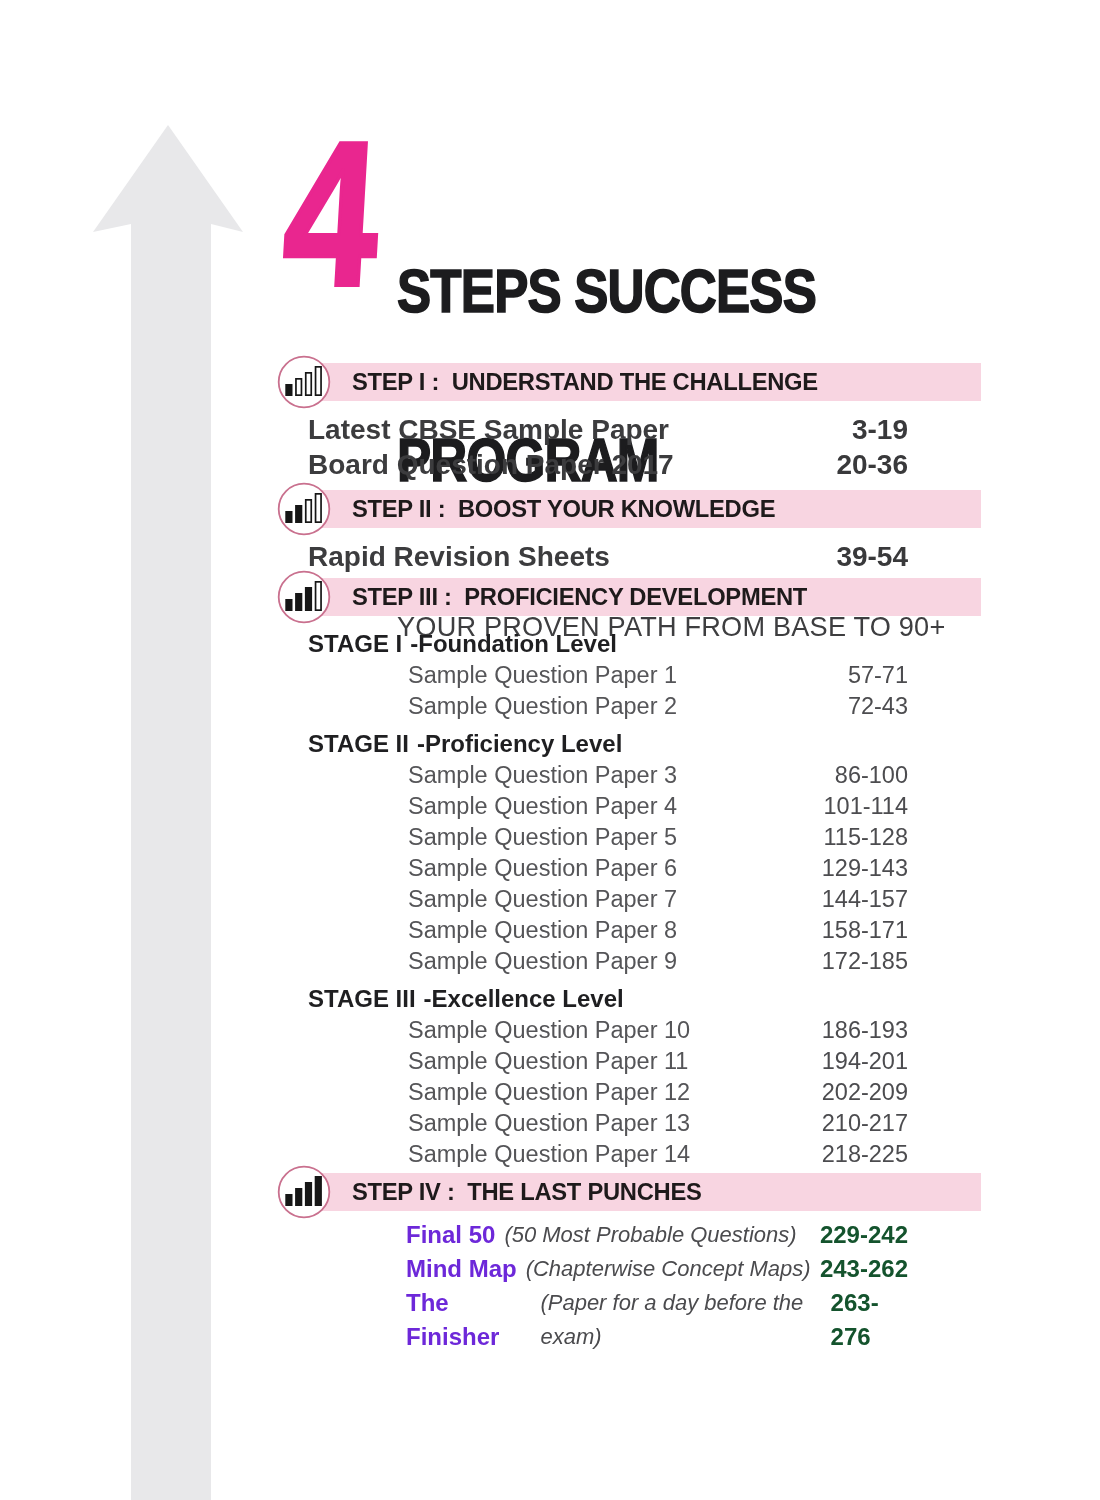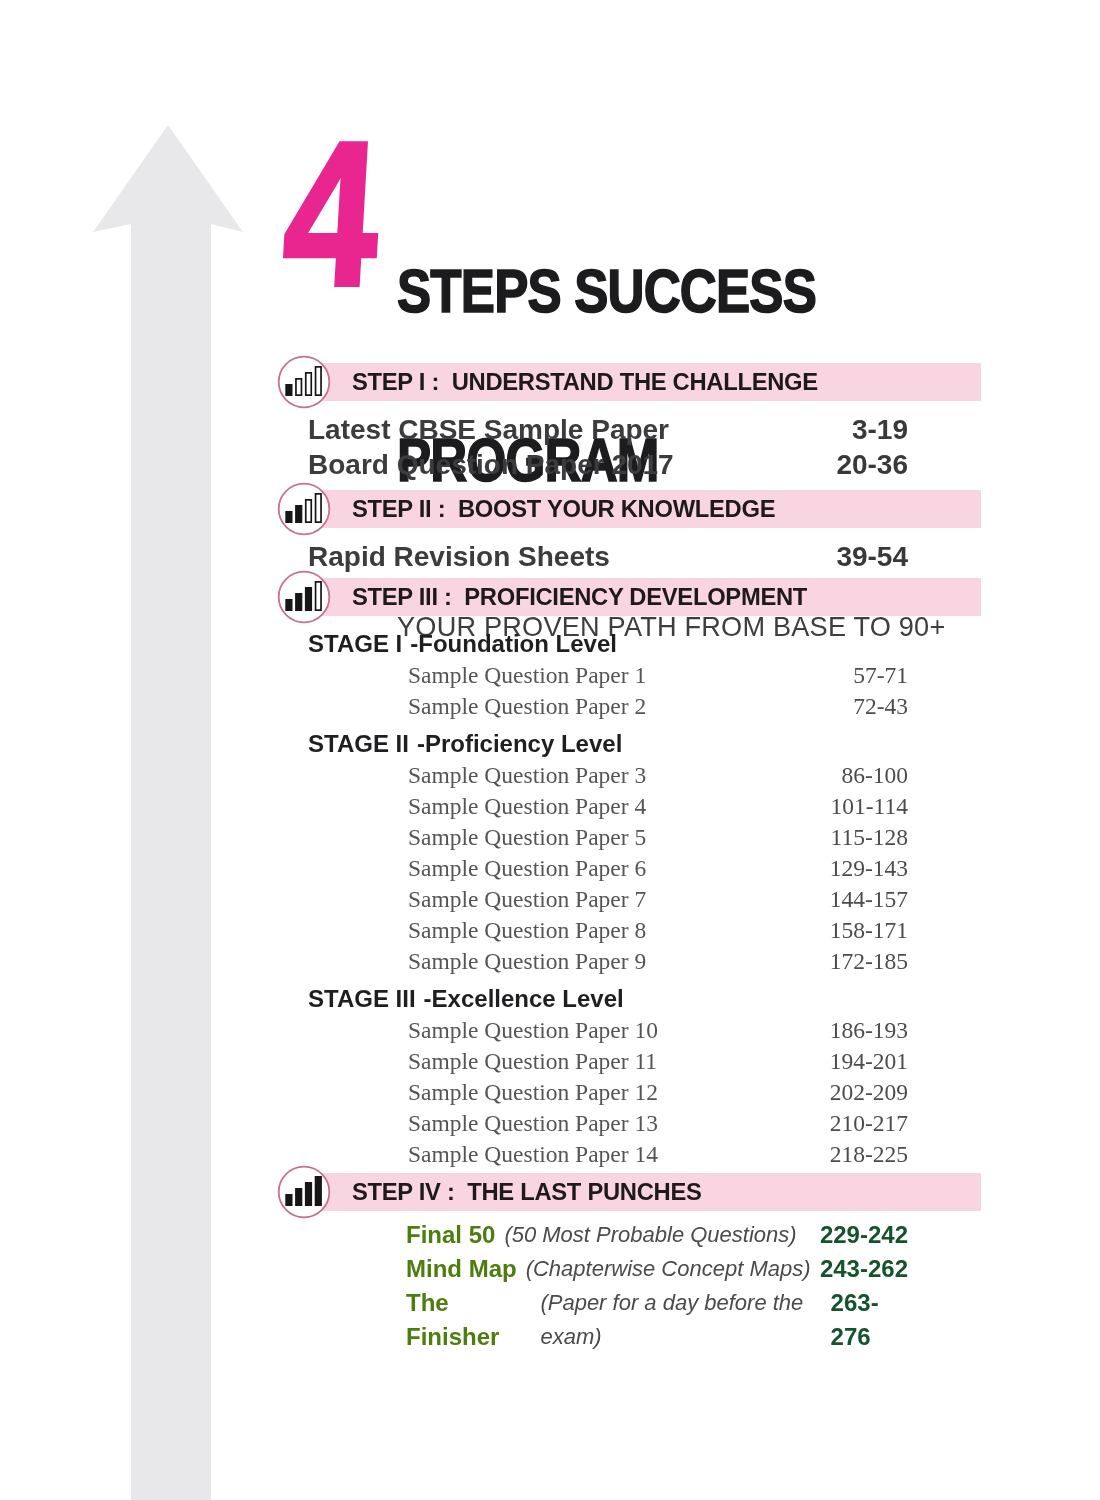--- a/index.html
+++ b/index.html
@@ -63,26 +63,26 @@
   .row.main{height:35px;line-height:35px;padding-left:20px;
     font-weight:bold;font-size:28px;color:#3c3c3e;}
   .row.main .pages{color:#39393b;}
 
   .stage-heading{height:33px;line-height:33px;margin-top:5px;padding-left:20px;
     display:flex;font-weight:bold;font-size:24px;color:#1f1f21;text-align:right;}
   .stage-num{min-width:88px;}
   .stage-dash{width:16px;}
 
   .row.sqp{height:31px;line-height:31px;padding-left:120px;
-    font-size:23.5px;color:#555558;font-family:Liberation Serif, serif;}
+    font-size:23.5px;color:#555558;}
   .row.sqp .pages{color:#4c4c4f;}
 
   .row.punch{height:34px;line-height:34px;padding-left:118px;
     font-size:24px;color:#3a3a3c;}
-  .row.punch .title{font-weight:bold;color:#4d7c0f;}
+  .row.punch .title{font-weight:bold;color:#6d28d9;}
   .row.punch .note{font-style:italic;font-size:22px;color:#4b4b4e;margin-left:9px;}
   .row.punch .pages{font-weight:bold;color:#14532d;}
 </style>
 </head>
 <body>
 
 <svg class="arrow-svg" width="260" height="1500" viewBox="0 0 260 1500">
   <polygon points="168,125 243,232 211,224 211,1500 131,1500 131,224 93,232" fill="#e8e8ea"></polygon>
 </svg>
 

